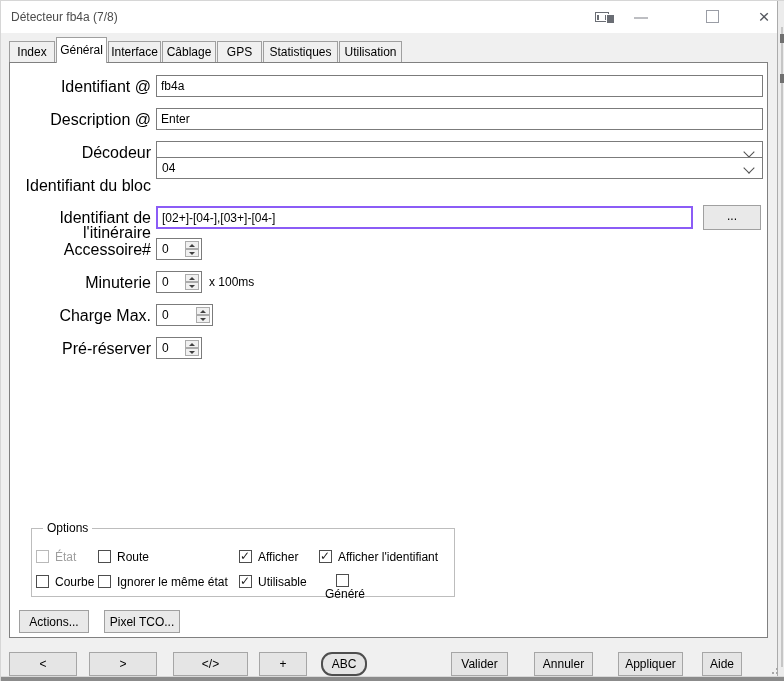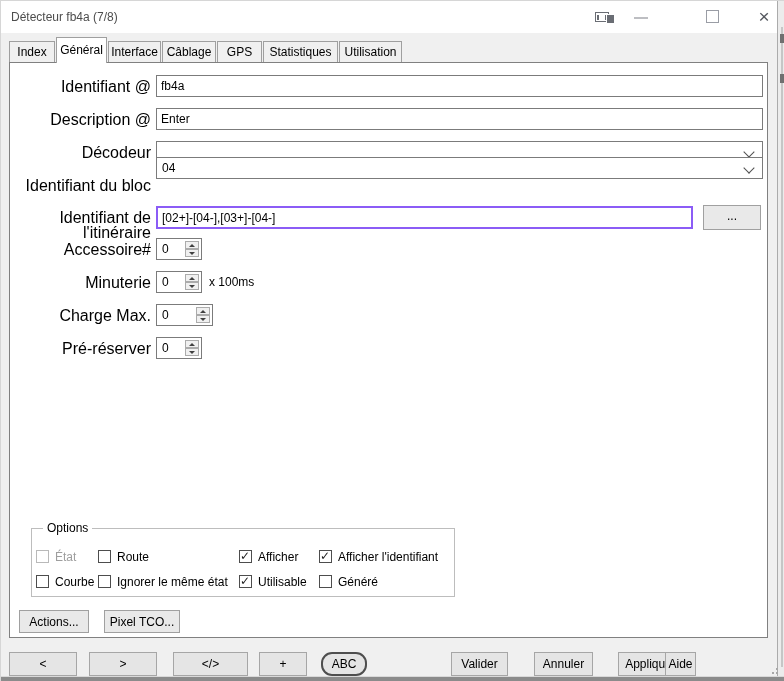--- a/index.html
+++ b/index.html
@@ -190,38 +190,38 @@
     <span class="cblabel">Courbe</span>
   </div>
   <div class="cbitem" style="left:97px;top:573px;">
     <span class="cb"></span>
     <span class="cblabel">Ignorer le même état</span>
   </div>
   <div class="cbitem" style="left:238px;top:573px;">
     <span class="cb checked"></span>
     <span class="cblabel">Utilisable</span>
   </div>
-  <div class="cbitem" style="left:318px;top:573px;">
+  <div class="cbitem" style="left:318px;top:573px;flex-direction:column;">
     <span class="cb"></span>
     <span class="cblabel">Généré</span>
   </div>
 
   <div class="pbtn" style="left:18px;top:609px;width:70px;height:23px;">Actions...</div>
   <div class="pbtn" style="left:103px;top:609px;width:76px;height:23px;">Pixel TCO...</div>
 
   <div class="navbtn" style="left:8px;width:68px;">&lt;</div>
   <div class="navbtn" style="left:88px;width:68px;">&gt;</div>
   <div class="navbtn" style="left:172px;width:75px;">&lt;/&gt;</div>
   <div class="navbtn" style="left:258px;width:48px;">+</div>
   <div class="navbtn focused" style="left:320px;width:46px;border-radius:11px;">ABC</div>
 
   <div class="navbtn" style="left:450px;width:57px;">Valider</div>
   <div class="navbtn" style="left:533px;width:59px;">Annuler</div>
   <div class="navbtn" style="left:617px;width:65px;">Appliquer</div>
-  <div class="navbtn" style="left:664px;width:31px;">Aide</div>
+  <div class="navbtn" style="left:701px;width:40px;">Aide</div>
 
   <div class="right-strip"></div>
   <div class="scroll-line"></div>
   <div class="scroll-mark" style="top:33px;"></div>
   <div class="scroll-mark" style="top:73px;"></div>
   <div class="bottom-line"></div>
   <div class="bottom-bar"></div>
   <div class="grip-dot" style="left:775px;top:667px;"></div>
   <div class="grip-dot" style="left:771px;top:671px;"></div>
   <div class="grip-dot" style="left:775px;top:671px;"></div>

